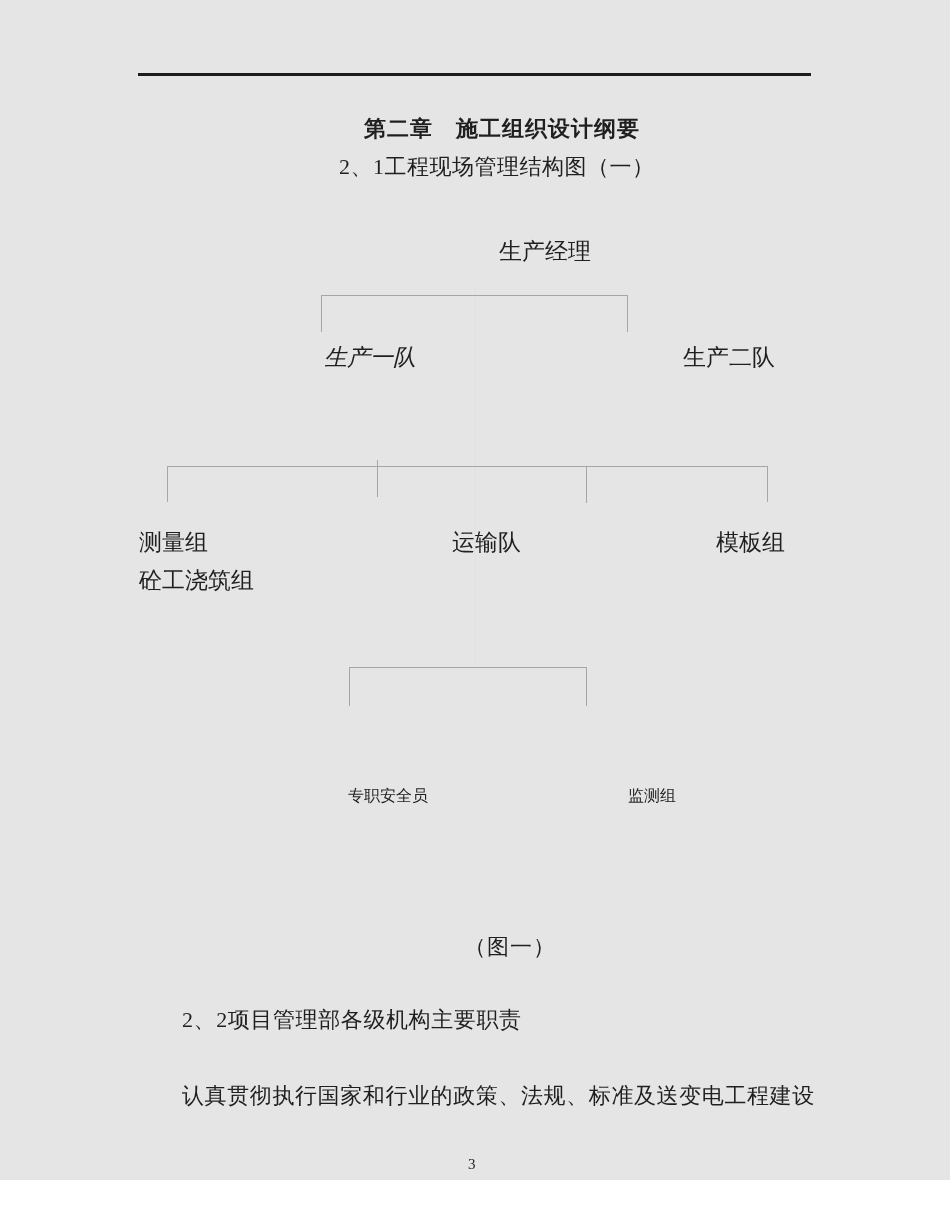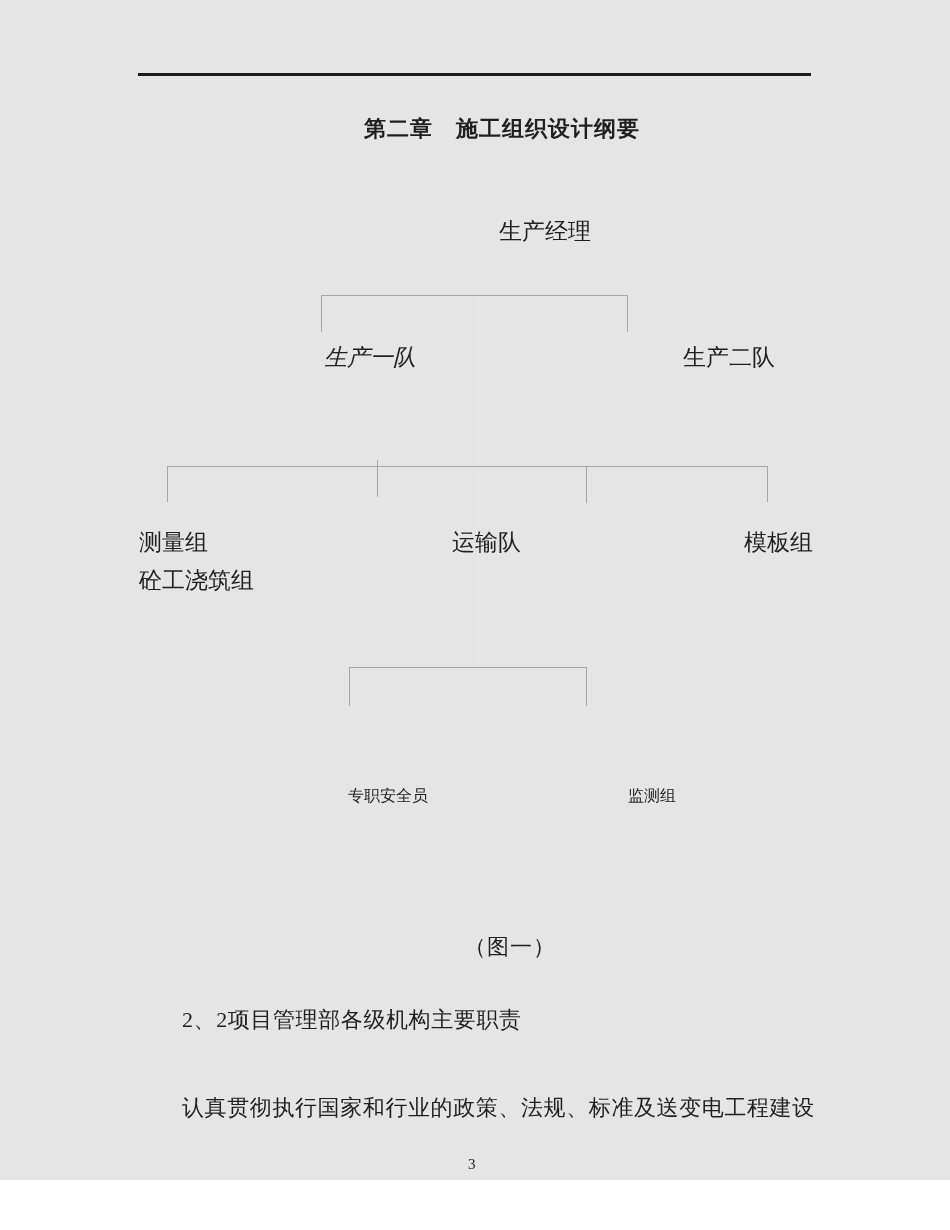--- a/index.html
+++ b/index.html
@@ -75,53 +75,54 @@
 </style>
 </head>
 <body>
 
 <div class="page">
 
   <div class="top-rule"></div>
 
   <h1 class="chapter-title">第二章　施工组织设计纲要</h1>
 
+  <div class="section-heading">2、1工程现场管理结构图（一）</div>
 
   <div>
 
     <div class="v-line light" style="left:474px; top:287px; height:381px;"></div>
 
     <div class="h-line" style="left:321px; top:295px; width:307px;"></div>
     <div class="v-line" style="left:321px; top:295px; height:37px;"></div>
     <div class="v-line" style="left:627px; top:295px; height:37px;"></div>
 
     <div class="h-line" style="left:167px; top:466px; width:601px;"></div>
     <div class="v-line" style="left:167px; top:466px; height:36px;"></div>
     <div class="v-line" style="left:377px; top:460px; height:37px;"></div>
     <div class="v-line" style="left:586px; top:466px; height:37px;"></div>
     <div class="v-line" style="left:767px; top:466px; height:36px;"></div>
 
     <div class="h-line" style="left:349px; top:667px; width:238px;"></div>
     <div class="v-line" style="left:349px; top:667px; height:39px;"></div>
     <div class="v-line" style="left:586px; top:667px; height:39px;"></div>
 
-    <span class="node" style="left:499px; top:216px;">生产经理</span>
+    <span class="node" style="left:499px; top:236px;">生产经理</span>
 
     <span class="node" style="left:324px; top:342px;font-style:italic;">生产一队</span>
     <span class="node" style="left:683px; top:342px;">生产二队</span>
 
     <span class="node" style="left:139px; top:527px;">测量组</span>
     <span class="node" style="left:452px; top:527px;">运输队</span>
-    <span class="node" style="left:744px; top:527px;">模板组</span>
+    <span class="node" style="left:716px; top:527px;">模板组</span>
     <span class="node" style="left:139px; top:565px;">砼工浇筑组</span>
 
     <span class="node small" style="left:348px; top:786px;">专职安全员</span>
     <span class="node small" style="left:628px; top:786px;">监测组</span>
   </div>
 
   <div class="figure-caption">（图一）</div>
 
   <p class="body-line" style="left:182px; top:1005px;">2、2项目管理部各级机构主要职责</p>
-  <p class="body-line" style="left:182px; top:1081px;margin-top:12px;">认真贯彻执行国家和行业的政策、法规、标准及送变电工程建设</p>
+  <p class="body-line" style="left:182px; top:1081px;">认真贯彻执行国家和行业的政策、法规、标准及送变电工程建设</p>
 
   <div class="page-number">3</div>
 
 </div>
 
 </body></html>

